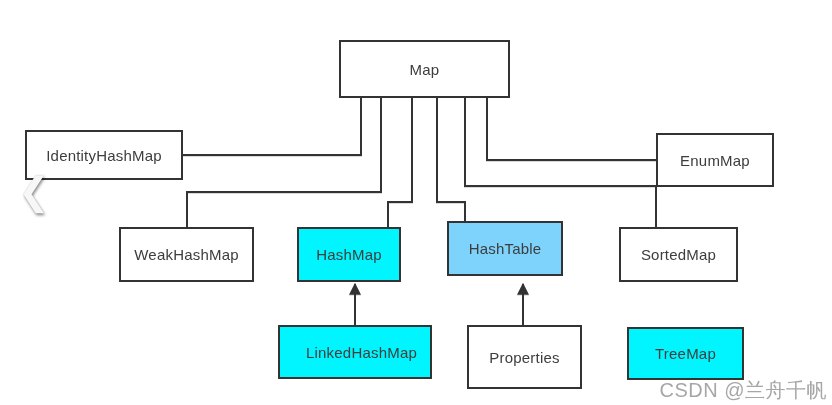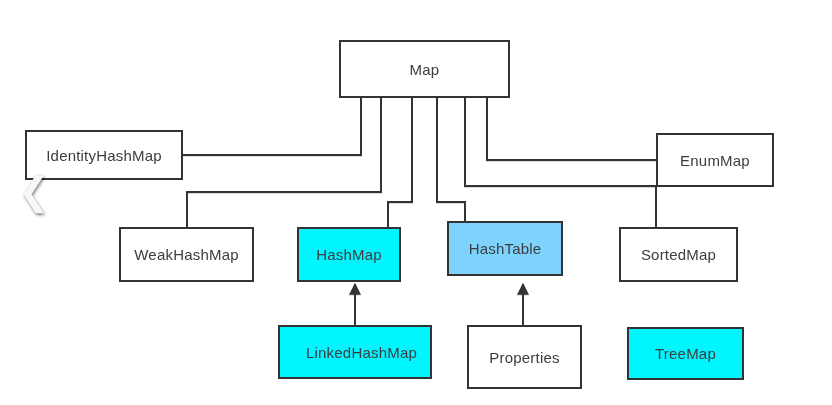--- a/index.html
+++ b/index.html
@@ -87,14 +87,15 @@
       <div class="node" style="left: 297px; top: 227px; width: 104px; height: 55px; background: rgb(0, 245, 255); border-color: rgb(51, 51, 51); color: rgb(61, 61, 61);">HashMap</div>
       <div class="node" style="left: 447px; top: 221px; width: 116px; height: 55px; background: #7dd3fc; border-color: rgb(51, 51, 51); color: rgb(61, 61, 61);">HashTable</div>
       <div class="node" style="left: 619px; top: 227px; width: 119px; height: 55px; background: rgb(255, 255, 255); border-color: rgb(51, 51, 51); color: rgb(61, 61, 61);">SortedMap</div>
       <div class="node" style="left: 278px; top: 325px; width: 154px; height: 54px; background: rgb(0, 245, 255); border-color: rgb(51, 51, 51); color: rgb(61, 61, 61); padding-left: 13px;">LinkedHashMap</div>
       <div class="node" style="left: 467px; top: 325px; width: 115px; height: 64px; background: rgb(255, 255, 255); border-color: rgb(51, 51, 51); color: rgb(61, 61, 61);">Properties</div>
       <div class="node" style="left: 627px; top: 327px; width: 117px; height: 53px; background: rgb(0, 245, 255); border-color: rgb(51, 51, 51); color: rgb(61, 61, 61);">TreeMap</div>
     </div>
 
   <button class="prev-chevron">❮</button>
 
+  <div class="watermark">CSDN @兰舟千帆</div>
 
 </div>
 
 </body></html>

